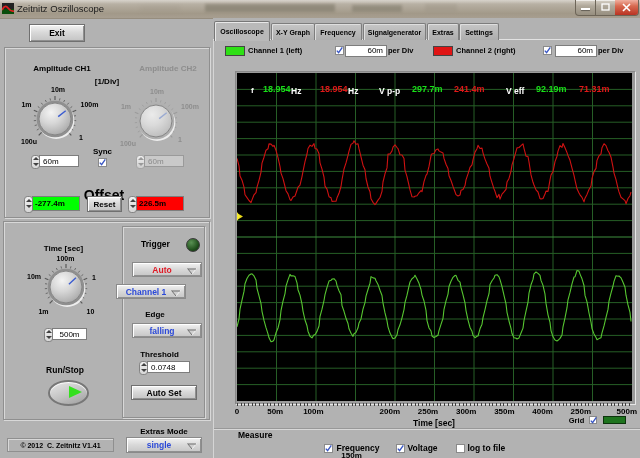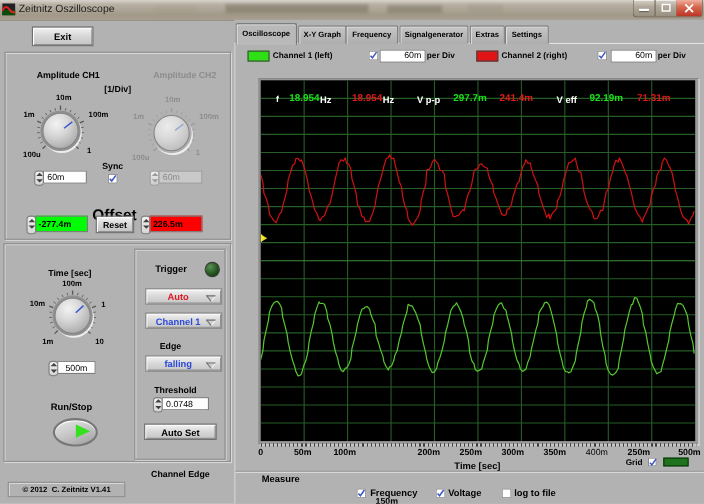--- a/index.html
+++ b/index.html
@@ -205,21 +205,21 @@
 <div style="position:absolute;left:186px;top:238px;width:12px;height:12px;border-radius:50%;background:radial-gradient(circle at 35% 30%,#5a9153,#1e4d1a 65%,#132d10);border:1px solid #3a3a3a"></div>
 <div class="dd" style="left:132px;top:262px;width:68px;height:13px">
 <span style="color:#e01925">Auto</span>
       <svg width="10" height="9" viewBox="0 0 10 9" style="position:absolute;right:4px;top:50%;margin-top:-4px">
 <path d="M0.5 2.5 H9.5 L5 8 Z" fill="#cfcfcf"></path>
 <path d="M9.5 2.5 L5 8" stroke="#f2f2f2" fill="none" stroke-width="1"></path>
 <path d="M0.5 2.5 L5 8" stroke="#707070" fill="none" stroke-width="1"></path>
 <path d="M1 3 H9" stroke="#707070" stroke-width="1"></path>
 </svg>
     </div>
-<div class="dd" style="left:132px;top:284px;width:68px;height:13px">
+<div class="dd" style="left:116px;top:284px;width:68px;height:13px">
 <span style="color:#2b49d8">Channel 1</span>
       <svg width="10" height="9" viewBox="0 0 10 9" style="position:absolute;right:4px;top:50%;margin-top:-4px">
 <path d="M0.5 2.5 H9.5 L5 8 Z" fill="#cfcfcf"></path>
 <path d="M9.5 2.5 L5 8" stroke="#f2f2f2" fill="none" stroke-width="1"></path>
 <path d="M0.5 2.5 L5 8" stroke="#707070" fill="none" stroke-width="1"></path>
 <path d="M1 3 H9" stroke="#707070" stroke-width="1"></path>
 </svg>
     </div>
 <div style="position:absolute;left:155px;top:310px;transform:translateX(-50%);white-space:nowrap;font-size:8px;font-weight:bold;color:#000;">Edge</div>
 <div class="dd" style="left:132px;top:323px;width:68px;height:13px">
@@ -231,21 +231,30 @@
 <path d="M1 3 H9" stroke="#707070" stroke-width="1"></path>
 </svg>
     </div>
 <div style="position:absolute;left:159.5px;top:350px;transform:translateX(-50%);white-space:nowrap;font-size:8px;font-weight:bold;color:#000;">Threshold</div>
 <div style="position:absolute;left:139px;top:361px;width:7px;height:12px;background:linear-gradient(180deg,#f0f0f0,#d6d6d6);border:1px solid #838383;border-radius:3.5px">
 <div style="position:absolute;left:0.5px;top:1px;width:0;height:0;border-left:3px solid transparent;border-right:3px solid transparent;border-bottom:3.5px solid #414141"></div>
 <div style="position:absolute;left:0.5px;top:6.5px;width:0;height:0;border-left:3px solid transparent;border-right:3px solid transparent;border-top:3.5px solid #414141"></div>
 </div>
 <div class="fld" style="left:147px;top:361px;width:38px;height:10px;padding-left:3px">0.0748</div>
 <div class="btn3d" style="left:131px;top:385px;width:64px;height:13px;font-size:8.5px">Auto Set</div>
-<div style="position:absolute;left:164px;top:426.5px;transform:translateX(-50%);white-space:nowrap;font-size:8px;font-weight:bold;color:#000;">Channel Edge</div>
+<div style="position:absolute;left:164px;top:426.5px;transform:translateX(-50%);white-space:nowrap;font-size:8px;font-weight:bold;color:#000;">Extras Mode</div>
+<div class="dd" style="left:126px;top:437px;width:74px;height:14px">
+<span style="color:#2b49d8">single</span>
+      <svg width="10" height="9" viewBox="0 0 10 9" style="position:absolute;right:4px;top:50%;margin-top:-4px">
+<path d="M0.5 2.5 H9.5 L5 8 Z" fill="#cfcfcf"></path>
+<path d="M9.5 2.5 L5 8" stroke="#f2f2f2" fill="none" stroke-width="1"></path>
+<path d="M0.5 2.5 L5 8" stroke="#707070" fill="none" stroke-width="1"></path>
+<path d="M1 3 H9" stroke="#707070" stroke-width="1"></path>
+</svg>
+    </div>
 <div style="position:absolute;left:213px;top:18px;width:427px;height:440px;background:#b2b2b2"></div>
 <div style="position:absolute;left:213px;top:39px;width:427px;height:1px;background:#e2e2e2"></div>
 <div style="position:absolute;left:213px;top:40px;width:1px;height:418px;background:#d5d5d5"></div>
 <div style="position:absolute;left:214px;top:21px;width:54px;height:19px;background:#b9b9b9;border:1px solid #777;border-bottom:none;border-radius:2px 2px 0 0;box-shadow:inset 1px 1px 0 #e8e8e8;display:flex;align-items:center;justify-content:center;font-size:7px;font-weight:bold;white-space:nowrap">Oscilloscope</div>
 <div style="position:absolute;left:271px;top:23px;width:42px;height:16px;background:linear-gradient(180deg,#c6c6c6,#adadad);border:1px solid #7d7d7d;border-bottom:none;border-radius:2px 2px 0 0;box-shadow:inset 1px 1px 0 #dedede;display:flex;align-items:center;justify-content:center;font-size:7px;font-weight:bold;white-space:nowrap">X-Y Graph</div>
 <div style="position:absolute;left:314px;top:23px;width:46px;height:16px;background:linear-gradient(180deg,#c6c6c6,#adadad);border:1px solid #7d7d7d;border-bottom:none;border-radius:2px 2px 0 0;box-shadow:inset 1px 1px 0 #dedede;display:flex;align-items:center;justify-content:center;font-size:7px;font-weight:bold;white-space:nowrap">Frequency</div>
 <div style="position:absolute;left:363px;top:23px;width:61px;height:16px;background:linear-gradient(180deg,#c6c6c6,#adadad);border:1px solid #7d7d7d;border-bottom:none;border-radius:2px 2px 0 0;box-shadow:inset 1px 1px 0 #dedede;display:flex;align-items:center;justify-content:center;font-size:7px;font-weight:bold;white-space:nowrap">Signalgenerator</div>
 <div style="position:absolute;left:427px;top:23px;width:30px;height:16px;background:linear-gradient(180deg,#c6c6c6,#adadad);border:1px solid #7d7d7d;border-bottom:none;border-radius:2px 2px 0 0;box-shadow:inset 1px 1px 0 #dedede;display:flex;align-items:center;justify-content:center;font-size:7px;font-weight:bold;white-space:nowrap">Extras</div>
 <div style="position:absolute;left:459px;top:23px;width:38px;height:16px;background:linear-gradient(180deg,#c6c6c6,#adadad);border:1px solid #7d7d7d;border-bottom:none;border-radius:2px 2px 0 0;box-shadow:inset 1px 1px 0 #dedede;display:flex;align-items:center;justify-content:center;font-size:7px;font-weight:bold;white-space:nowrap">Settings</div>
 <div style="position:absolute;left:225px;top:45.5px;width:18px;height:8px;background:#2ee015;border:1px solid #444"></div>
@@ -317,21 +326,21 @@
     </div>
 <div style="position:absolute;left:237px;top:403px;width:396px;height:3px;background:repeating-linear-gradient(90deg,#3c3c3c 0px,#3c3c3c 1px,transparent 1px,transparent 3.7px)"></div>
 <div style="position:absolute;left:237.0px;top:406.5px;transform:translateX(-50%);white-space:nowrap;font-size:8px;font-weight:bold;color:#000;">0</div>
 <div style="position:absolute;left:275.2px;top:406.5px;transform:translateX(-50%);white-space:nowrap;font-size:8px;font-weight:bold;color:#000;">50m</div>
 <div style="position:absolute;left:313.4px;top:406.5px;transform:translateX(-50%);white-space:nowrap;font-size:8px;font-weight:bold;color:#000;">100m</div>
 <div style="position:absolute;left:351.6px;top:406.5px;transform:translateX(-50%);white-space:nowrap;font-size:8px;font-weight:bold;color:#000;margin-top:44px;">150m</div>
 <div style="position:absolute;left:389.8px;top:406.5px;transform:translateX(-50%);white-space:nowrap;font-size:8px;font-weight:bold;color:#000;">200m</div>
 <div style="position:absolute;left:428.0px;top:406.5px;transform:translateX(-50%);white-space:nowrap;font-size:8px;font-weight:bold;color:#000;text-align:center;">250m</div>
 <div style="position:absolute;left:466.20000000000005px;top:406.5px;transform:translateX(-50%);white-space:nowrap;font-size:8px;font-weight:bold;color:#000;">300m</div>
 <div style="position:absolute;left:504.40000000000003px;top:406.5px;transform:translateX(-50%);white-space:nowrap;font-size:8px;font-weight:bold;color:#000;">350m</div>
-<div style="position:absolute;left:542.6px;top:406.5px;transform:translateX(-50%);white-space:nowrap;font-size:8px;font-weight:normal;color:#000;">400m</div>
+<div style="position:absolute;left:542.6px;top:406.5px;transform:translateX(-50%);white-space:nowrap;font-size:8px;font-weight:bold;color:#000;">400m</div>
 <div style="position:absolute;left:580.8px;top:406.5px;transform:translateX(-50%);white-space:nowrap;font-size:8px;font-weight:bold;color:#000;">250m</div>
 <div style="position:absolute;right:3px;top:406.5px;white-space:nowrap;font-size:8px;font-weight:bold;color:#000;">500m</div>
 <div style="position:absolute;left:434px;top:417.5px;transform:translateX(-50%);white-space:nowrap;font-size:8.5px;font-weight:bold;color:#000;">Time [sec]</div>
 <div style="position:absolute;left:576.5px;top:415.5px;transform:translateX(-50%);white-space:nowrap;font-size:7.5px;font-weight:bold;color:#000;">Grid</div>
 <div style="position:absolute;left:588.5px;top:415.5px;width:8px;height:8px;background:#fff;border:1px solid #8a8a8a;box-sizing:border-box">
       <svg width="9" height="9" viewBox="0 0 9 9" style="position:absolute;left:-1px;top:-1px">
         <path d="M1.8 4.6 L3.6 6.6 L7.3 1.4" fill="none" stroke="#3a57c4" stroke-width="1.4"></path>
       </svg>
     </div>
 <div style="position:absolute;left:603px;top:416px;width:21px;height:6px;background:#1e741e;border:1px solid #0c340c"></div>

